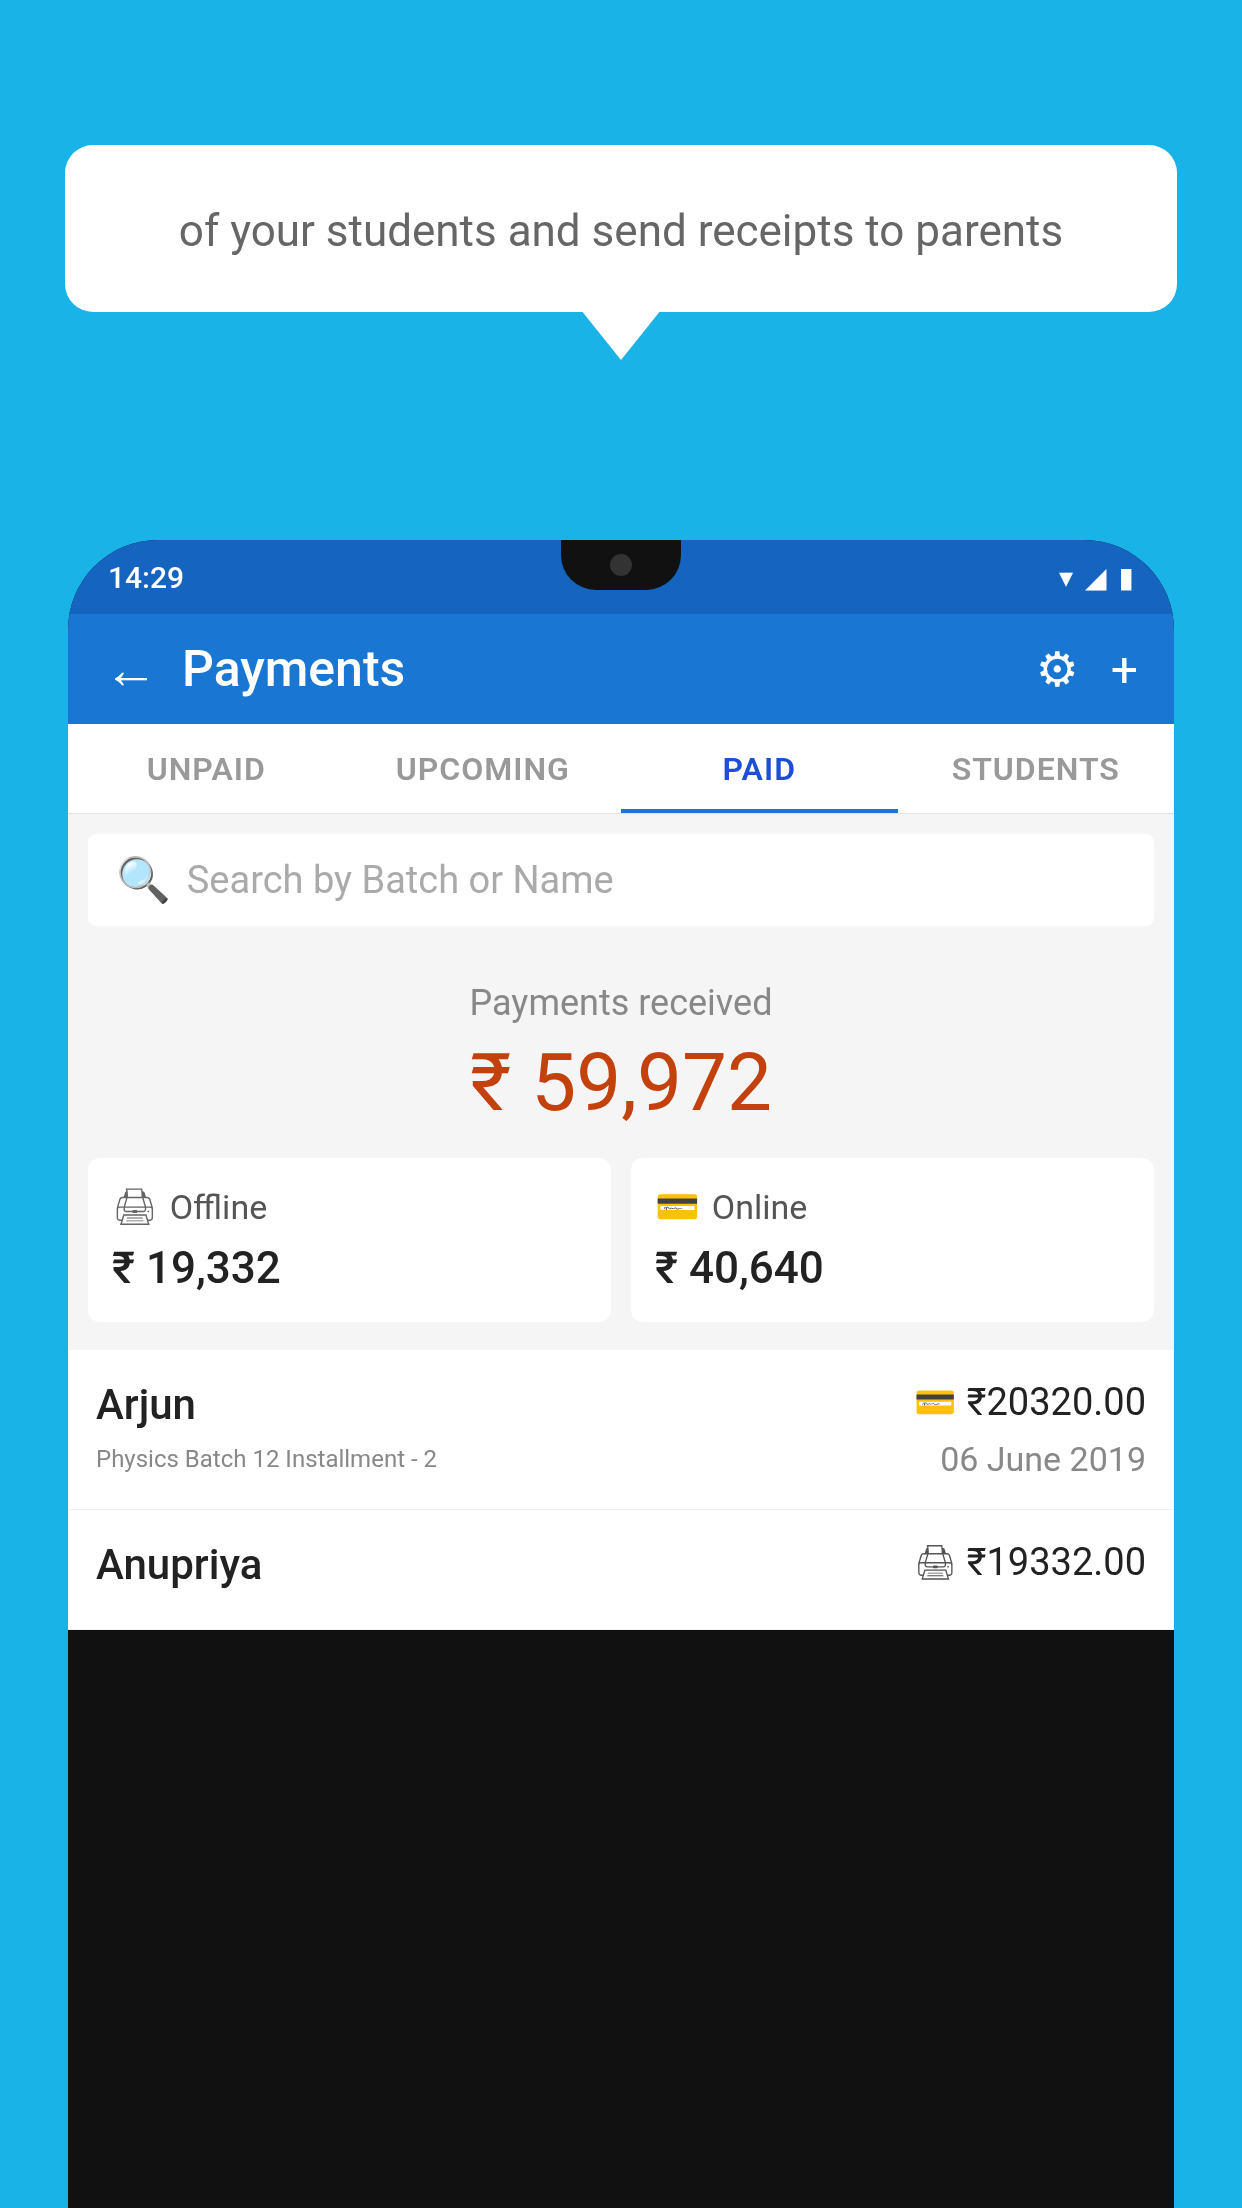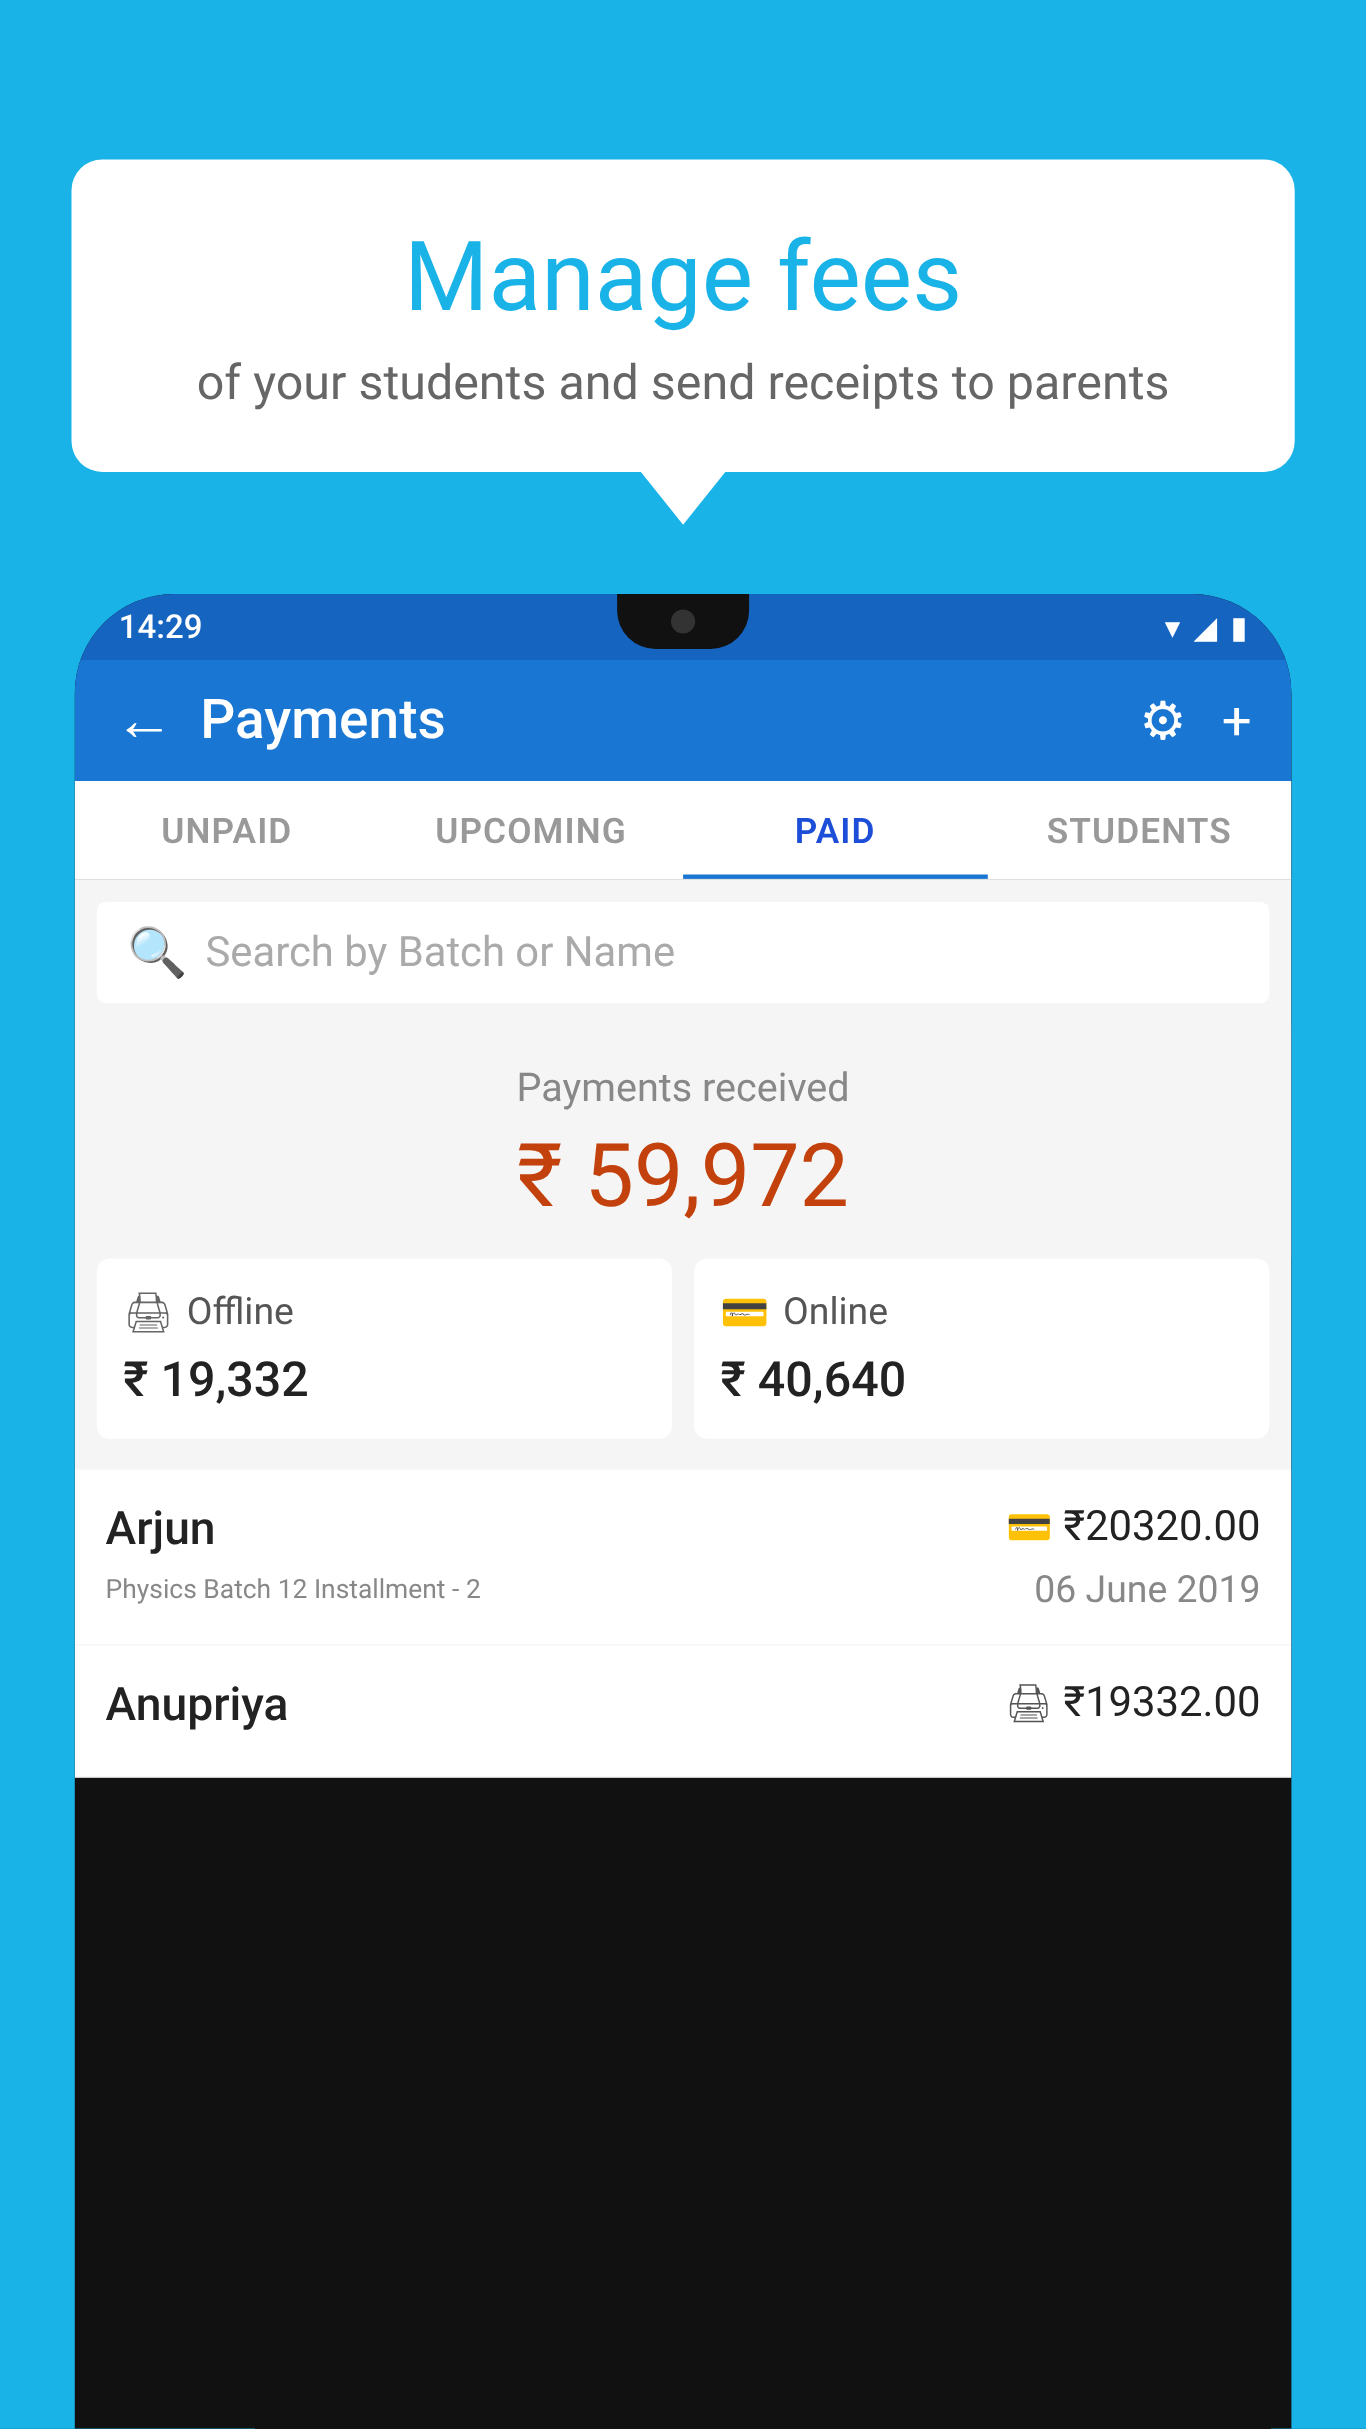--- a/index.html
+++ b/index.html
@@ -60,21 +60,21 @@
       right: 68px;
       bottom: 0;
       background: #111;
       border-radius: 90px 90px 0 0;
       overflow: hidden;
     }
 
     
     .phone-top-bar {
       background: #1565c0;
-      height: 60px;
+      height: 74px;
       position: relative;
       display: flex;
       align-items: center;
       padding: 0 40px;
     }
 
     .status-time {
       color: white;
       font-size: 30px;
       font-weight: 500;
@@ -346,21 +346,20 @@
       color: white;
       font-size: 28px;
     }
   </style>
 </head>
 <body>
 
 <div style="position:absolute;inset:0;background:#1ab3e8;"></div>
 
 <div class="speech-bubble">
-  <div class="bubble-title">Manage fees</div>
   <div class="bubble-subtitle">of your students and send receipts to parents</div>
 </div>
 
 <div class="phone-frame">
 
   <div class="phone-top-bar">
     <span class="status-time">14:29</span>
     <div class="notch">
       <div class="notch-camera"></div>
     </div>

